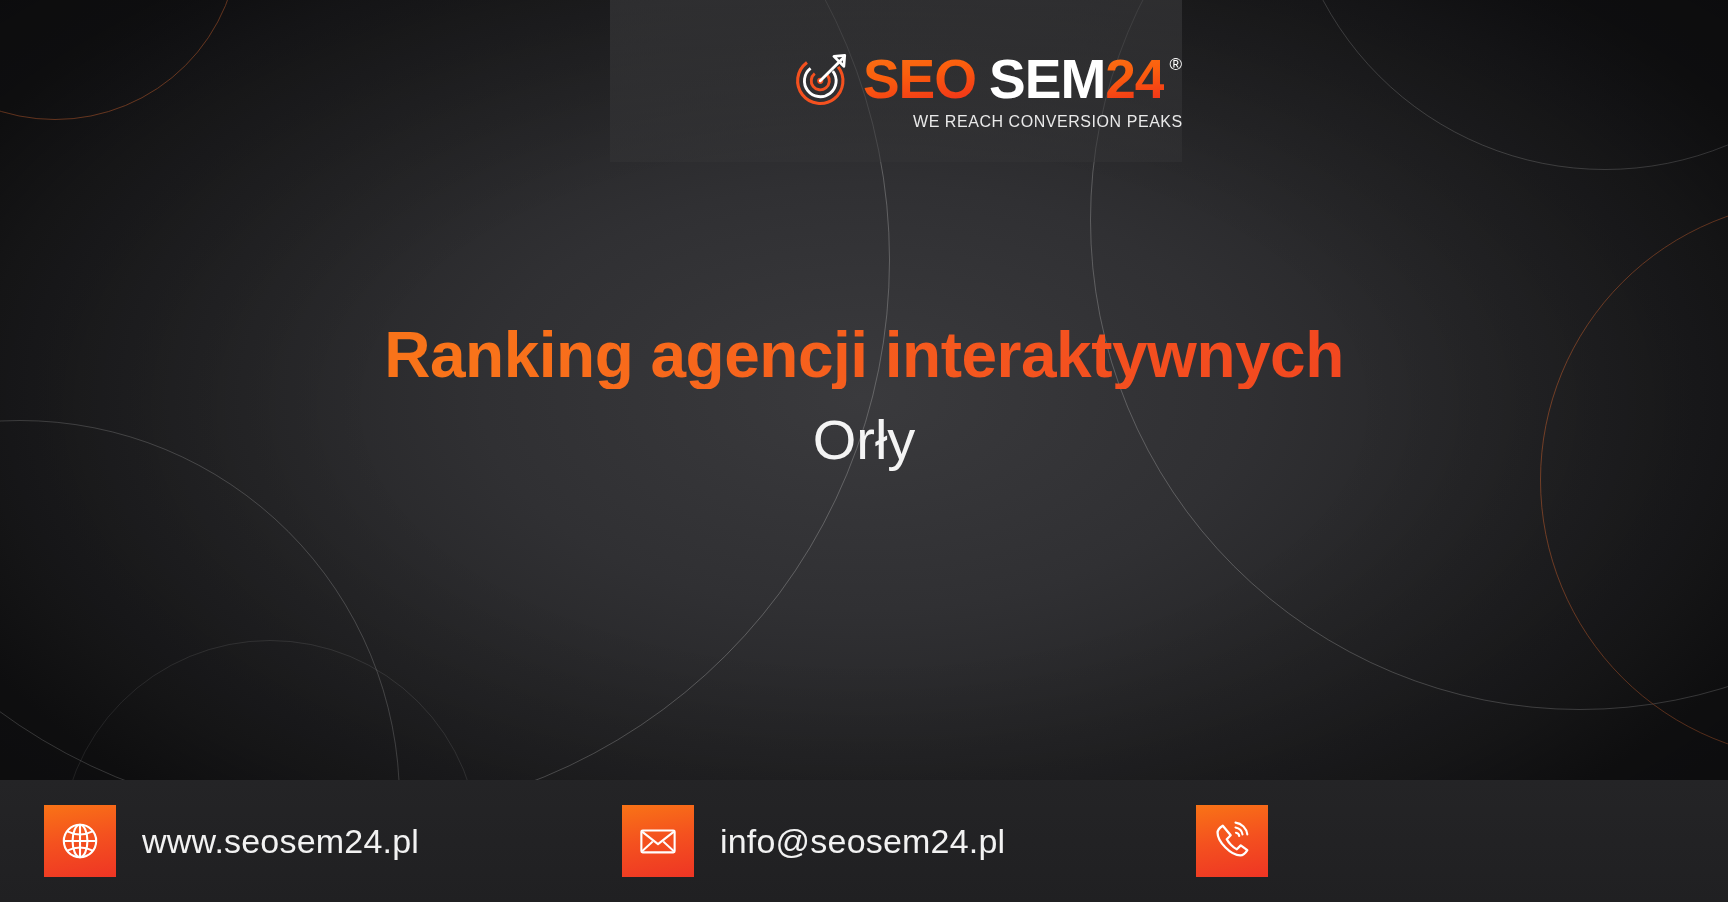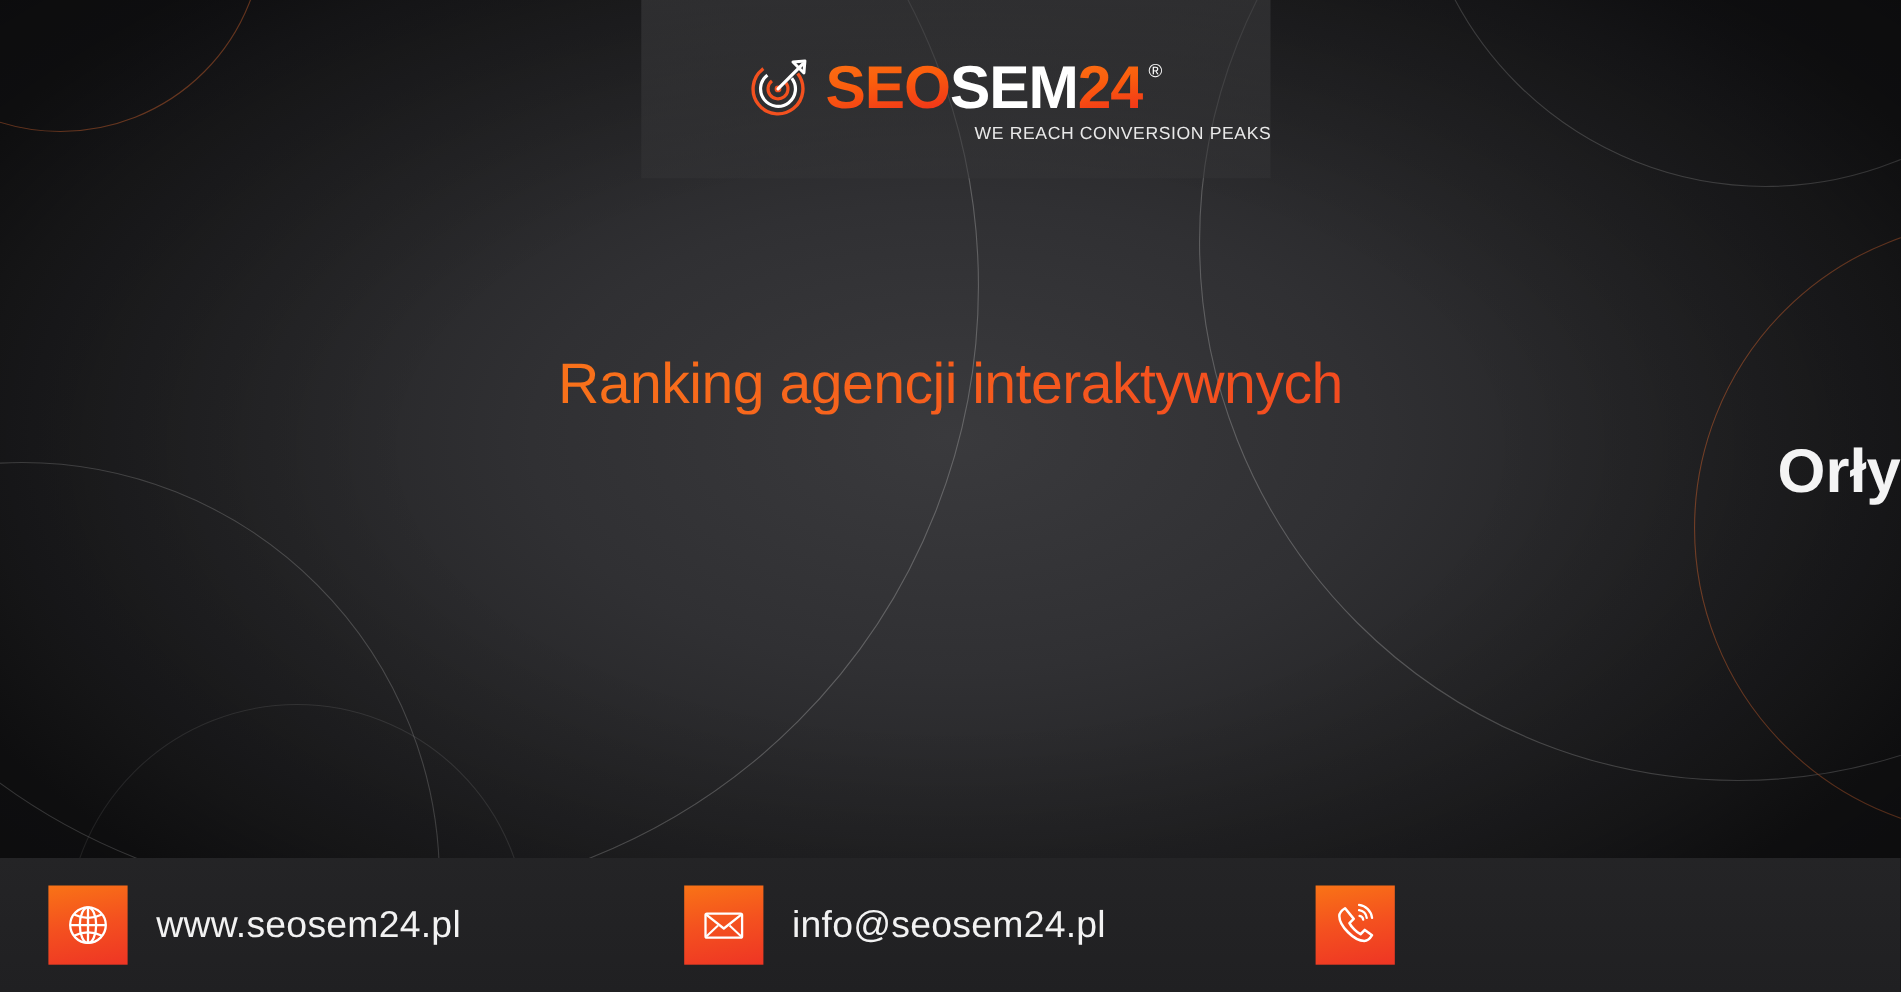--- a/index.html
+++ b/index.html
@@ -52,43 +52,43 @@
   }
   .vignette {
     position:absolute; inset:0;
     background:radial-gradient(ellipse 70% 70% at 50% 45%, rgba(0,0,0,0) 40%, rgba(0,0,0,0.42) 100%);
     pointer-events:none;
   }
 
   
   .logo-panel {
     position:absolute;
-    left:583px; top:0; width:572px; height:162px;
+    left:610px; top:0; width:572px; height:162px;
     background:linear-gradient(180deg, rgba(58,58,60,0.62) 0%, rgba(52,52,54,0.50) 100%);
-    display:flex; align-items:center; justify-content:center;
+    display:flex; align-items:center; justify-content:flex-end;
   }
   .logo {
     display:flex; align-items:center; gap:11px;
     transform:translateY(-2px);
   }
   .logo-mark { width:58px; height:58px; flex:0 0 58px; }
 
   .logo-type { display:flex; align-items:flex-start; }
   .logo-words { display:flex; align-items:baseline; }
   .word {
     font-size:55px; font-weight:700; line-height:1;
     letter-spacing:-1px;
     font-family:"Liberation Sans", sans-serif;
   }
   .w-seo {
     background:linear-gradient(170deg,#f97316 0%,#fb5e0d 40%,#ef2b1c 100%);
     -webkit-background-clip:text; background-clip:text; color:transparent;
     -webkit-text-fill-color:transparent;
   }
-  .w-sem { color:#ffffff; }
+  .w-sem { color:#ffffff; margin-left:13px; }
   .w-24 {
     margin-left:0;
     background:linear-gradient(170deg,#f97316 0%,#fb5e0d 40%,#ef2b1c 100%);
     -webkit-background-clip:text; background-clip:text; color:transparent;
     -webkit-text-fill-color:transparent;
   }
   .reg {
     color:#ffffff; font-size:17px; line-height:1;
     margin-left:5px; align-self:flex-start; margin-top:4px;
     font-weight:400;
@@ -98,31 +98,30 @@
     color:#e9e9e9; font-size:16px; letter-spacing:0.55px;
     font-weight:400; white-space:nowrap;
   }
 
   
   .headline-block {
     position:absolute; left:0; right:0; top:322px;
     text-align:center;
   }
   .title {
-    font-size:52px; font-weight:400; line-height:1.05;
+    font-size:64px; font-weight:700; line-height:1.05;
     letter-spacing:-0.5px;
     background:linear-gradient(100deg,#f97316 0%,#f9731a 28%,#f4511f 62%,#ef3a20 100%);
     -webkit-background-clip:text; background-clip:text;
     color:transparent; -webkit-text-fill-color:transparent;
   }
   .subtitle {
     margin-top:22px;
-    font-size:56px; font-weight:700; line-height:1.05;
+    font-size:56px; font-weight:400; line-height:1.05;
     color:#f4f4f4;
-    text-align:right;
   }
 
   
   .footer {
     position:absolute; left:0; bottom:0; width:1728px; height:122px;
     background:linear-gradient(180deg,#242426 0%,#202022 100%);
     display:flex; align-items:center;
   }
   .footer-item {
     display:flex; align-items:center; gap:26px;

